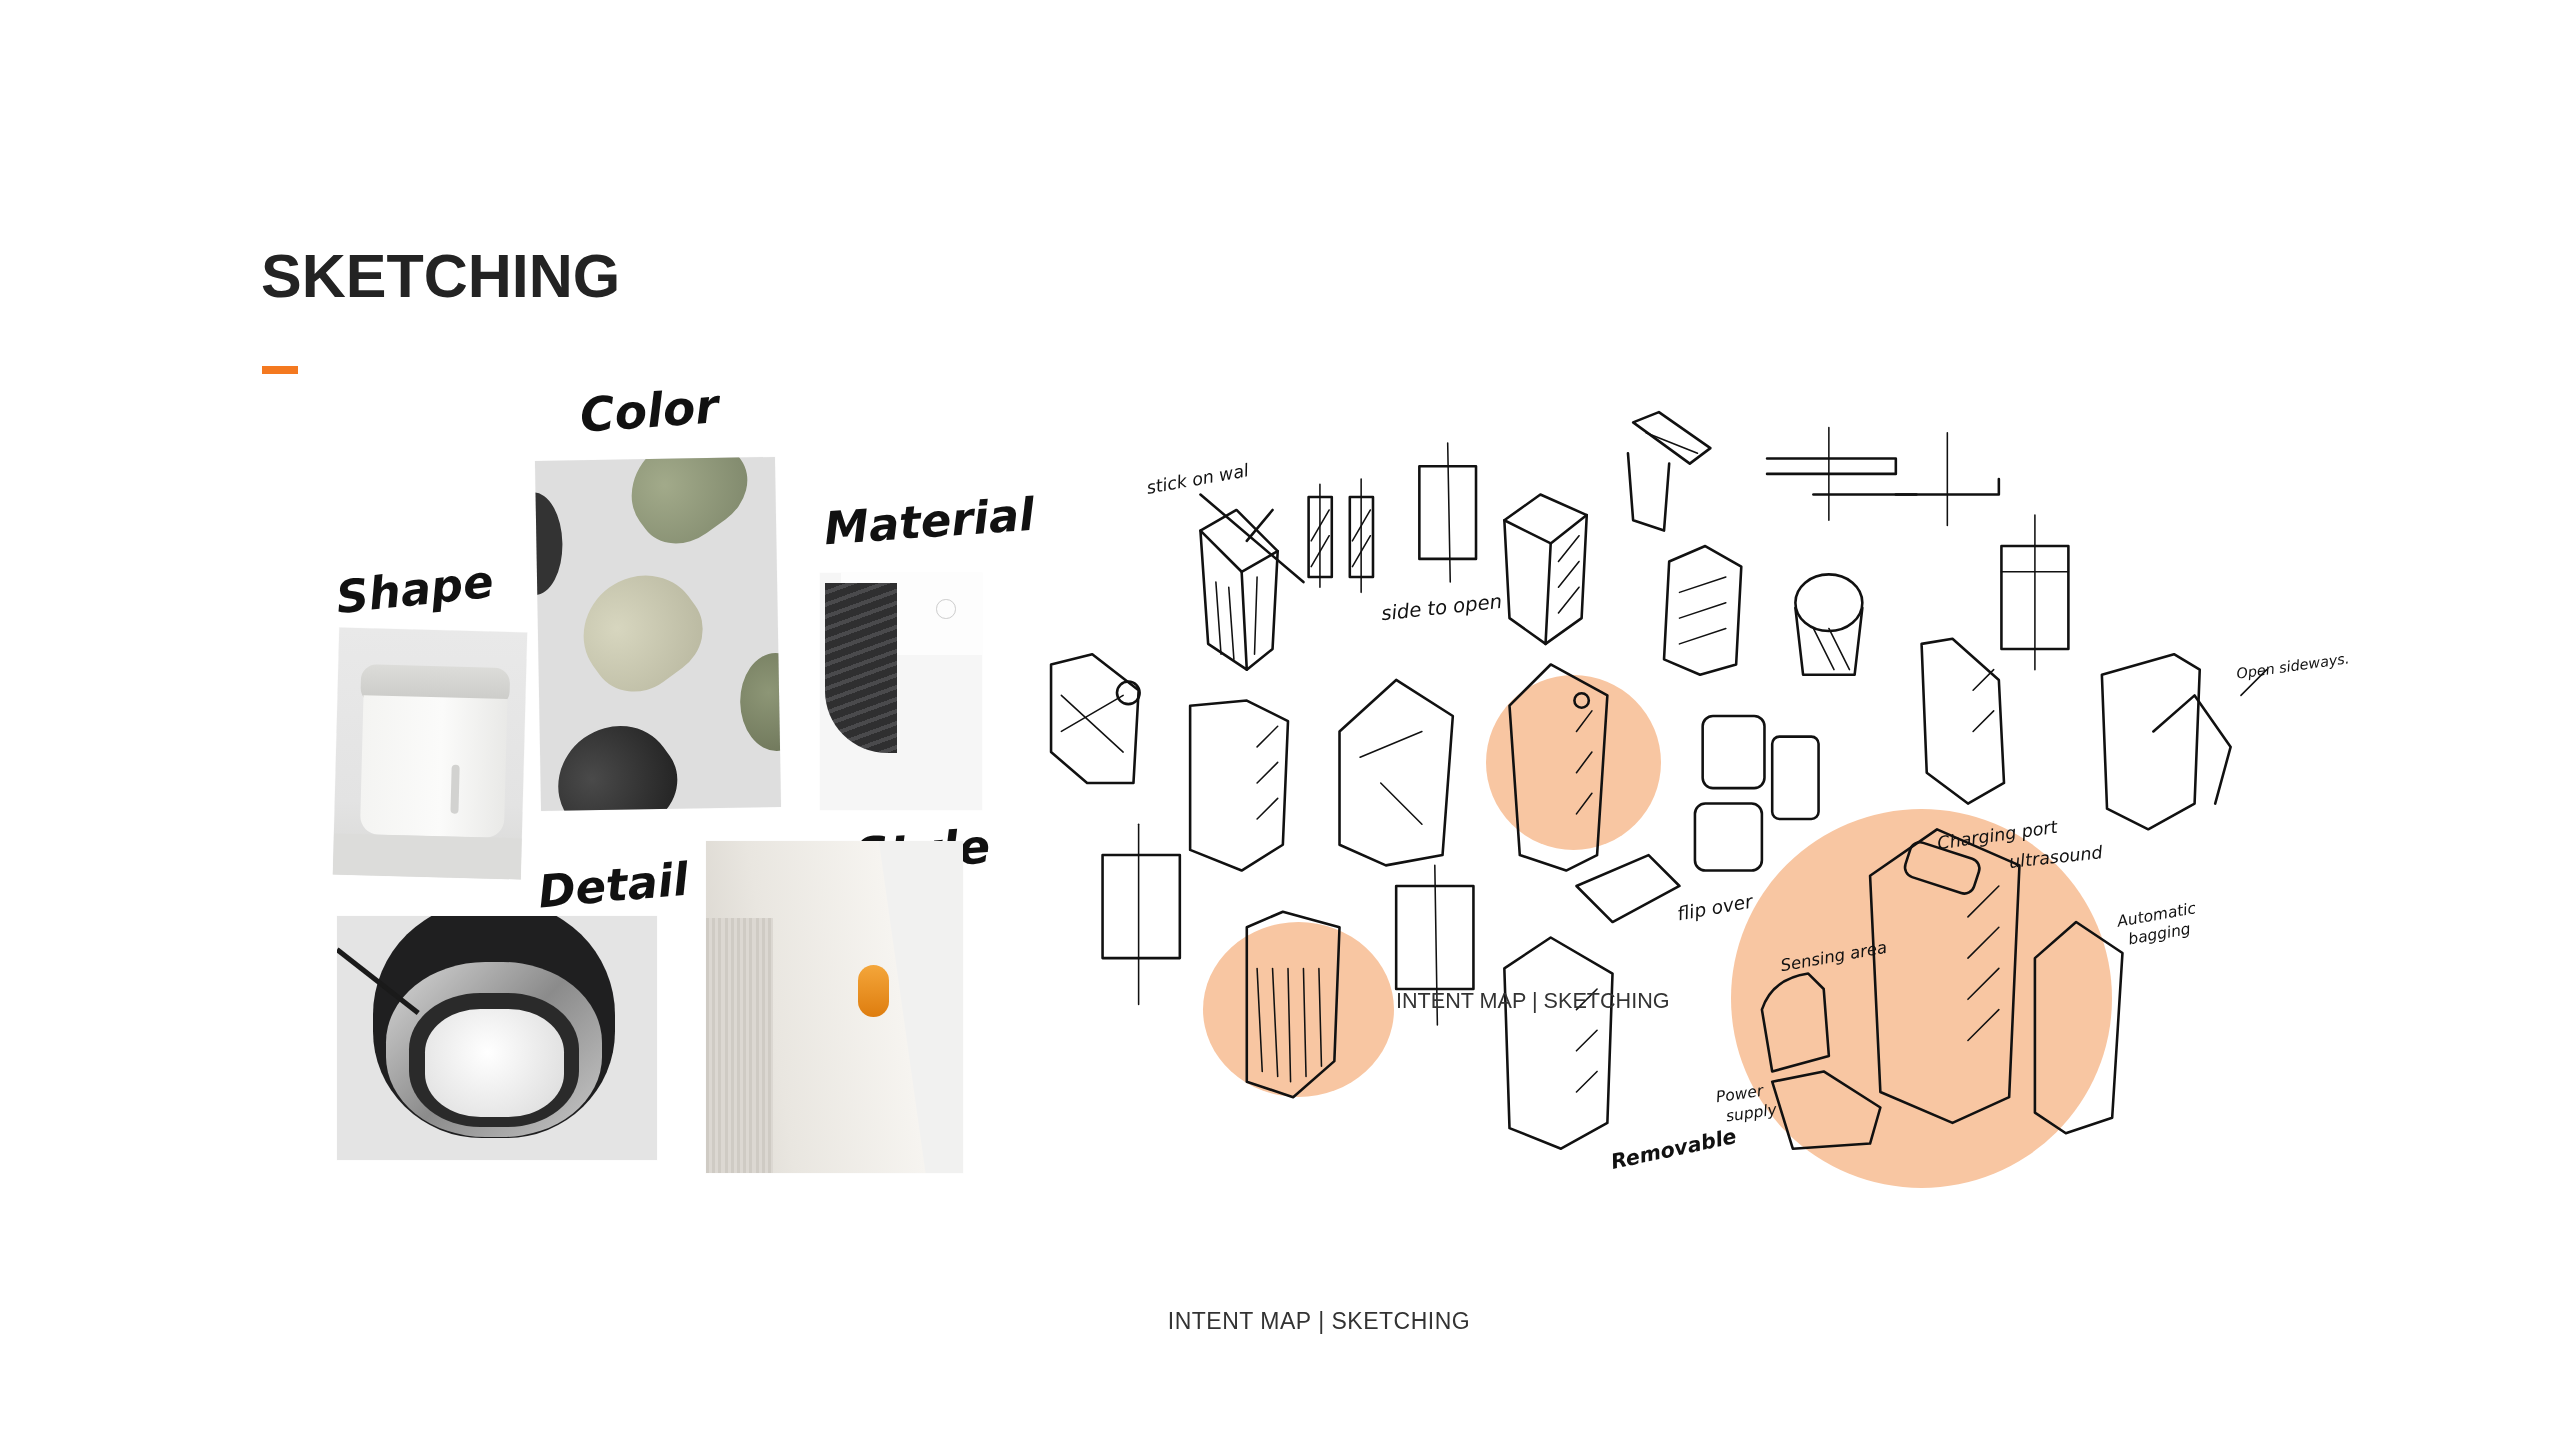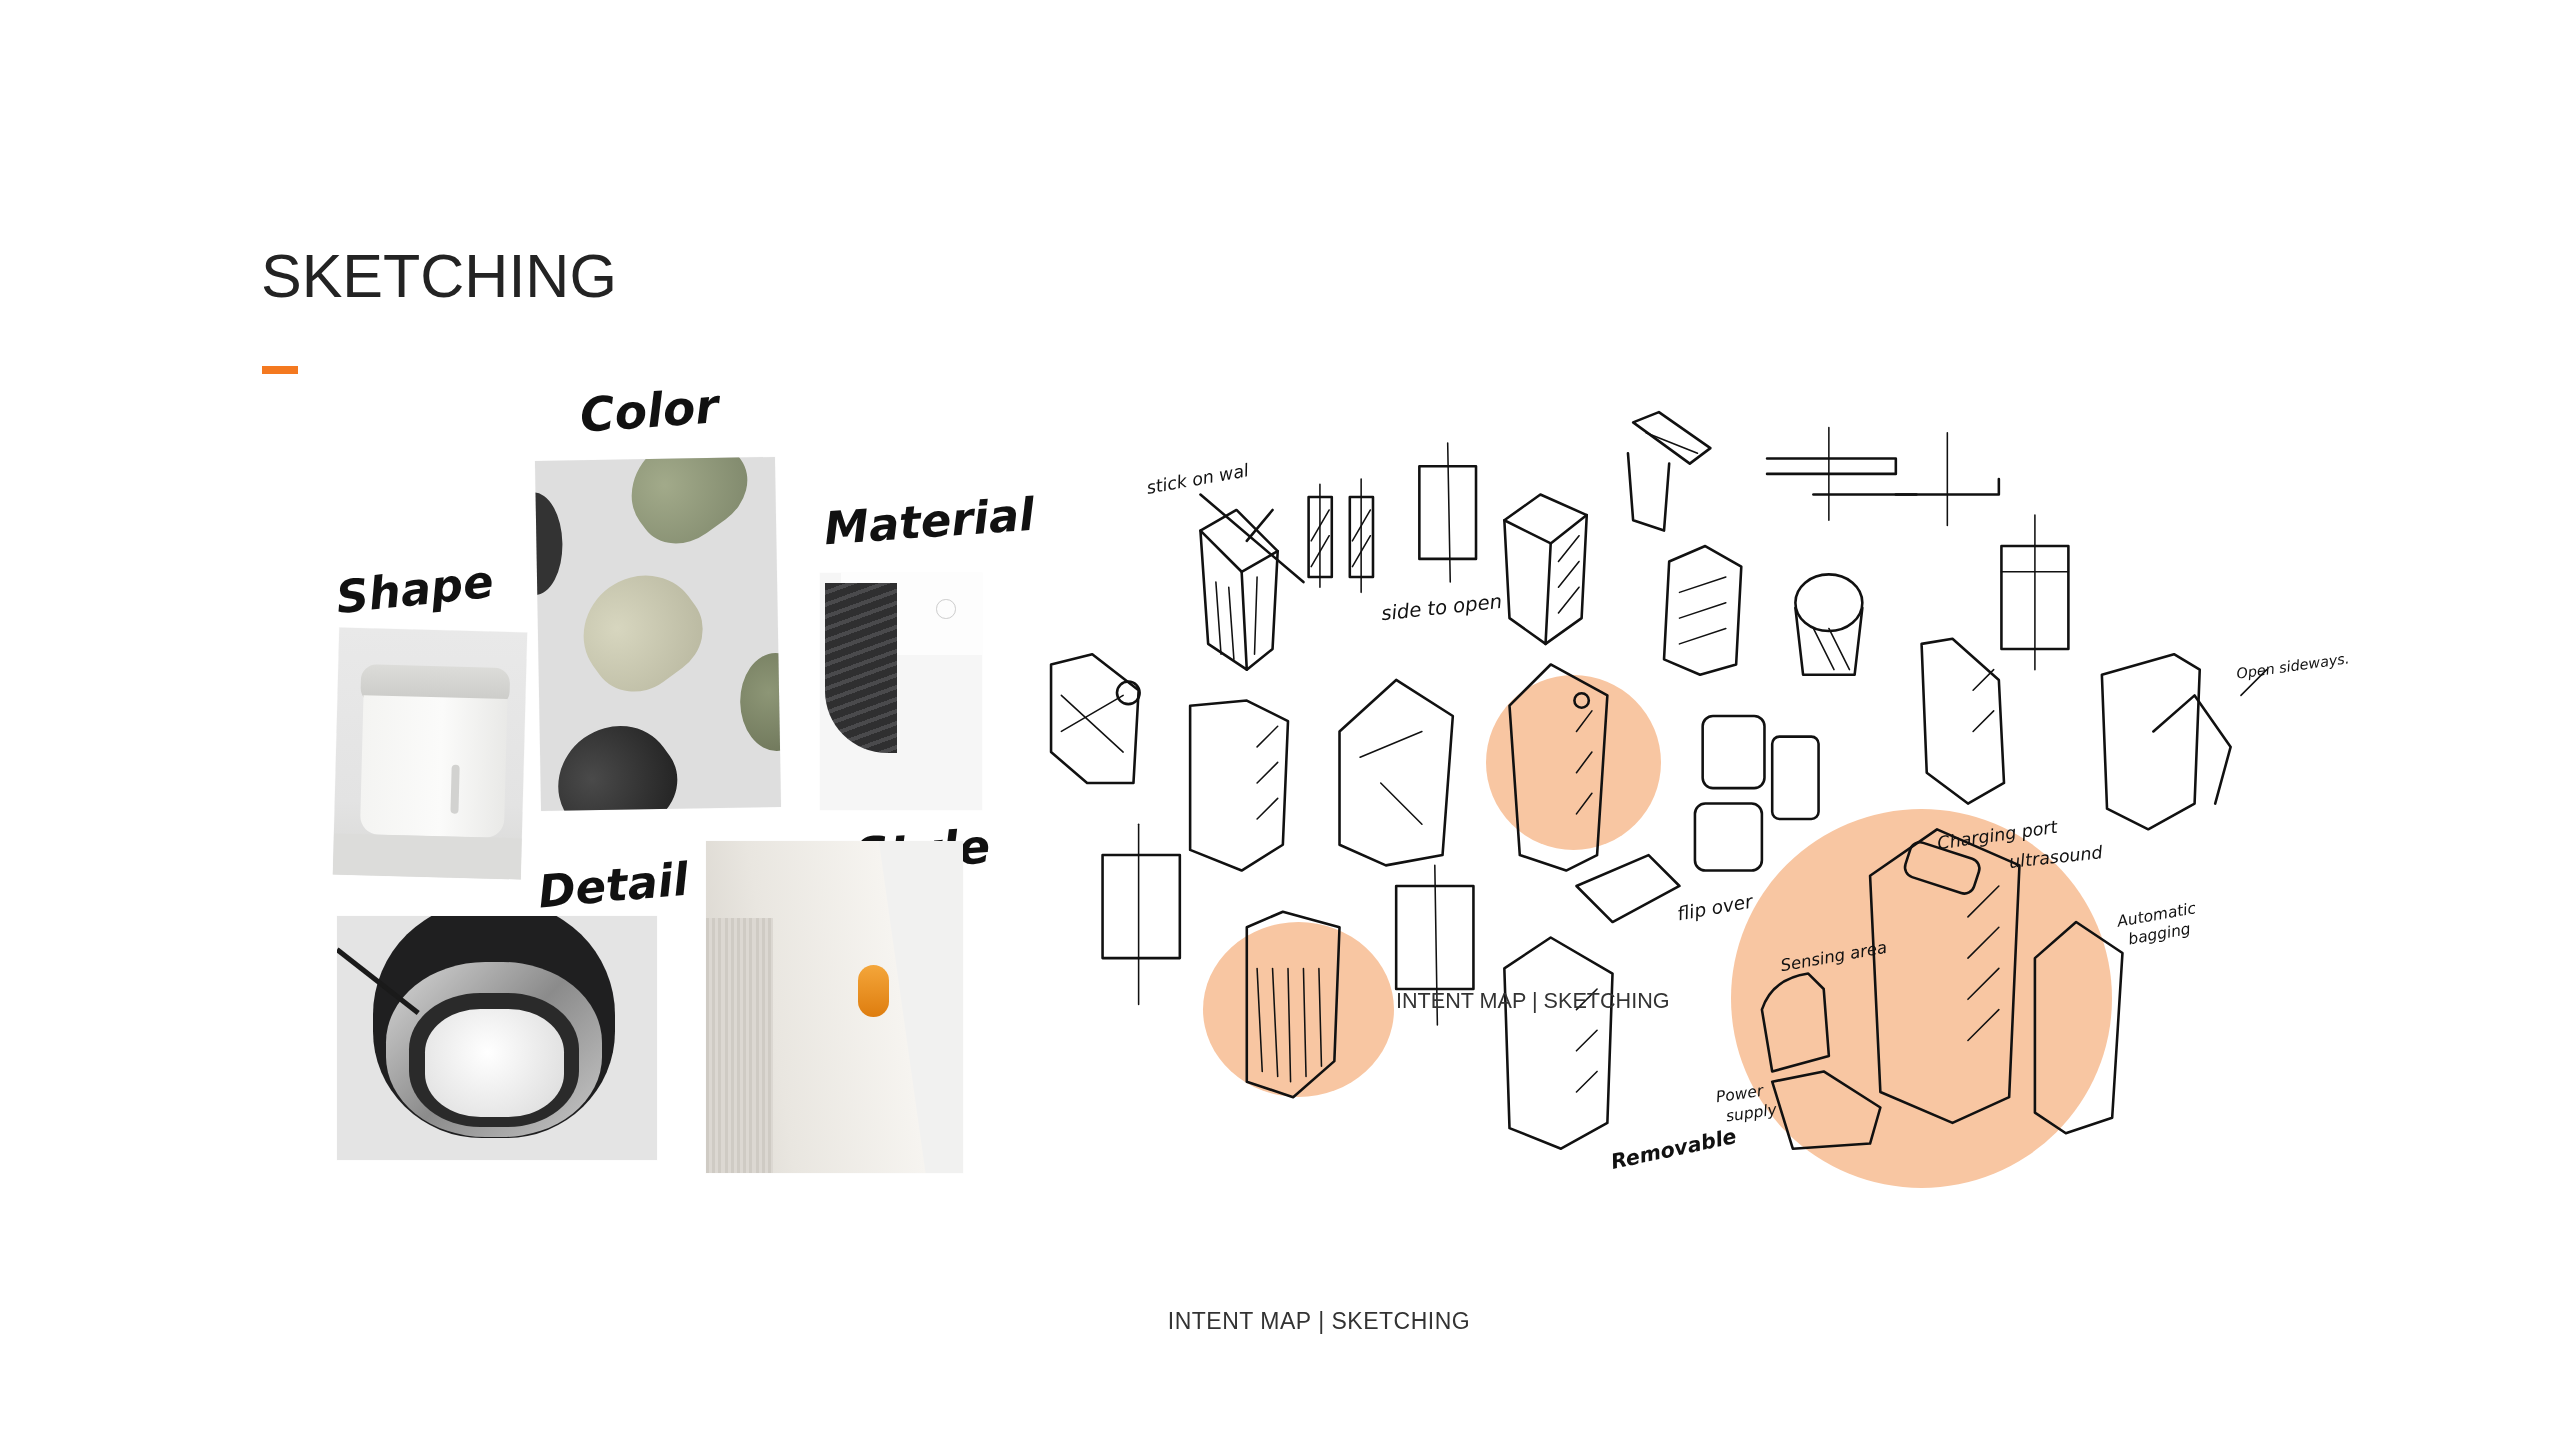--- a/index.html
+++ b/index.html
@@ -1,19 +1,19 @@
 <!DOCTYPE html>
 <html style="font-size:8.2px"><head>
 <meta charset="utf-8">
 <style>
   html, body { margin:0; padding:0; background:#ffffff; }
   body { width:2576px; height:1449px; position:relative; overflow:hidden;
          font-family:"Liberation Sans", sans-serif; color:#222; }
   .abs { position:absolute; }
-  .title { left:261px; top:246px; font-size:61px; font-weight:400; letter-spacing:0px; color:#232323; line-height:1; }
+  .title { left:261px; top:246px; font-size:61px; font-weight:700; letter-spacing:0px; color:#232323; line-height:1; }
   .accent-bar { left:262px; top:366px; width:36px; height:8.2px; background:#F47920; }
   .hand { font-family:"DejaVu Sans", sans-serif; font-style:italic; font-weight:700; color:#111; line-height:1; }
   .photo { overflow:hidden; box-shadow:0 0 0 0.5px rgba(0,0,0,0.02); }
   .footer { left:0; width:2638px; text-align:center; top:1308px; font-size:23px; color:#333; letter-spacing:0.5px; }
   .overlay-caption { left:1396px; top:988px; font-size:21.6px; color:#333; white-space:nowrap; }
   .circle { border-radius:50%; background:#F8C6A2; }
   .note { font-family:"DejaVu Sans", sans-serif; font-style:italic; color:#111; white-space:nowrap; line-height:1; }
   svg.sk { position:absolute; overflow:visible; }
   svg.sk * { fill:none; stroke:#111; stroke-width:5; stroke-linecap:round; stroke-linejoin:round; }
   svg.sk .hatch { stroke-width:3; }

